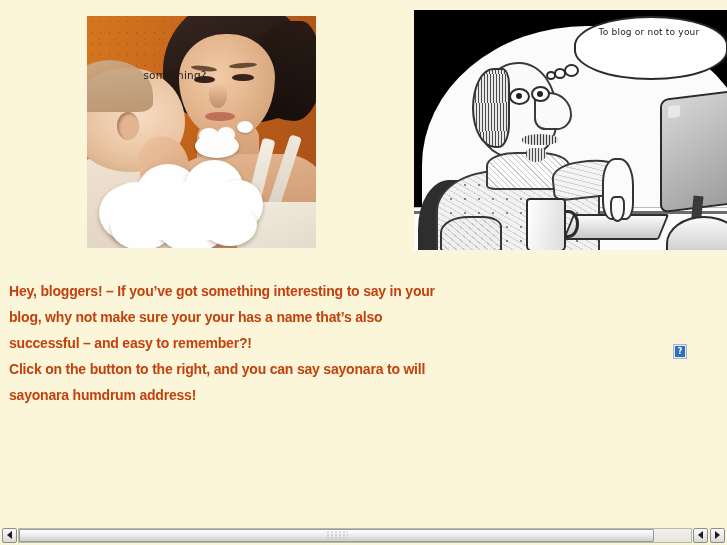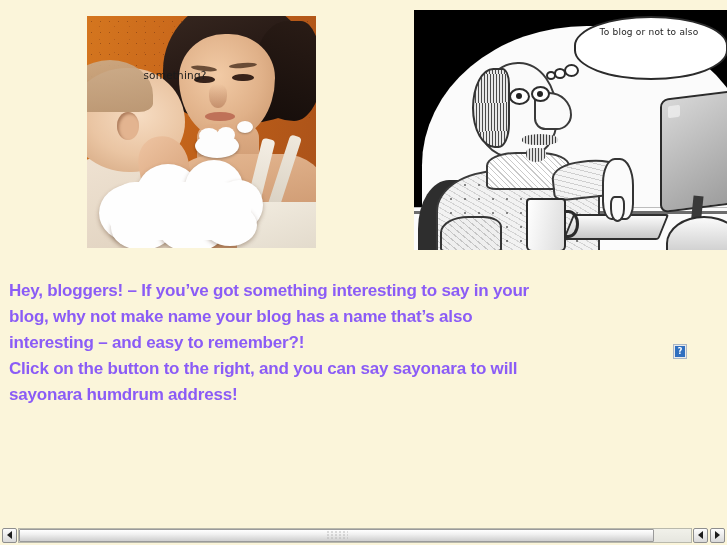--- a/index.html
+++ b/index.html
@@ -487,23 +487,23 @@
   }
 
   
   .promo-text {
     position: absolute;
     left: 9px;
     top: 278px;
     width: 640px;
     font-family: "Liberation Sans", sans-serif;
     font-weight: bold;
-    font-size: 17px;
+    font-size: 14px;
     line-height: 26px;
-    color: #8b5cf6;
+    color: #c2410c;
     letter-spacing: -0.2px;
   }
   .promo-text .line { display: block; white-space: nowrap; }
 
   
   .broken-img-icon {
     position: absolute;
     left: 673px;
     top: 344px;
     width: 14px;
@@ -680,28 +680,28 @@
 
       <div class="mug-handle"></div>
       <div class="mug"></div>
       <div class="shoe"></div>
 
       <div class="dot d3"></div>
       <div class="dot d2"></div>
       <div class="dot d1"></div>
       <div class="balloon"></div>
       <div class="balloon-text">
-        <span class="l1">To blog or not to also</span>
+        <span class="l1">To blog or not to your</span>
       </div>
     </div>
 
     <div class="promo-text">
       <span class="line">Hey, bloggers! – If you’ve got something interesting to say in your</span>
-      <span class="line">blog, why not make name your blog has a name that’s also</span>
-      <span class="line">interesting – and easy to remember?!</span>
+      <span class="line">blog, why not make sure your your has a name that’s also</span>
+      <span class="line">successful – and easy to remember?!</span>
       <span class="line">Click on the button to the right, and you can say sayonara to will</span>
       <span class="line">sayonara humdrum address!</span>
     </div>
 
     <div class="broken-img-icon">
       <span class="inner">?</span>
     </div>
 
   </div>
 

